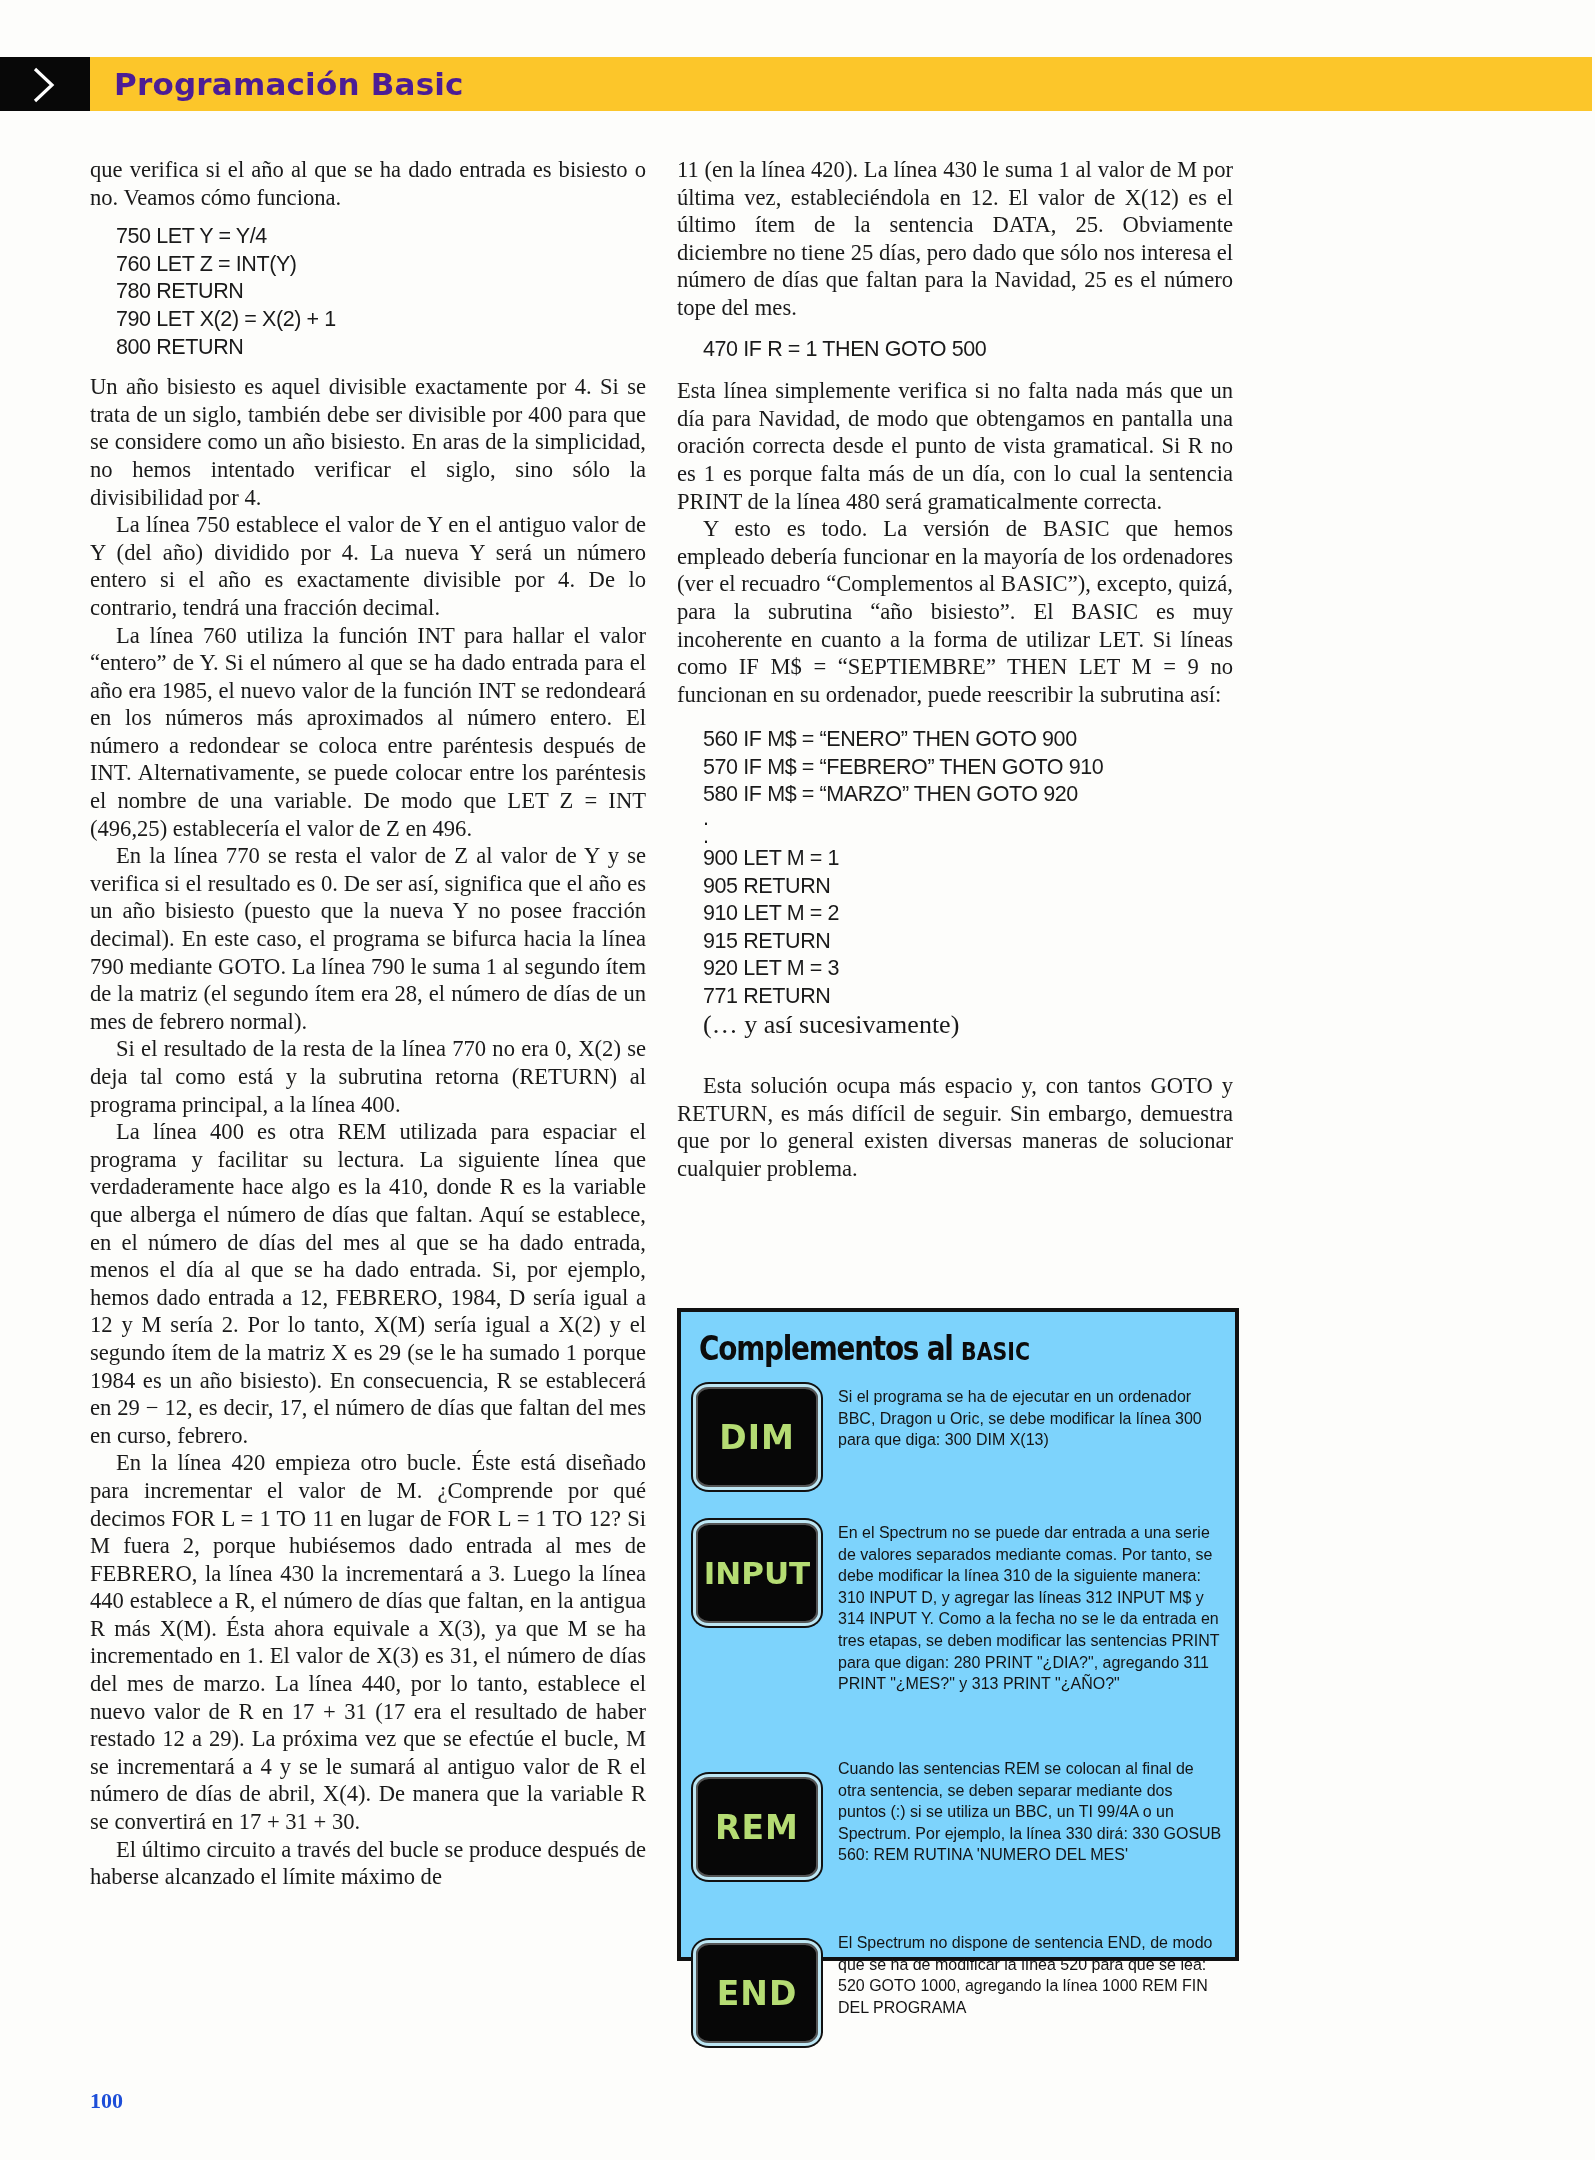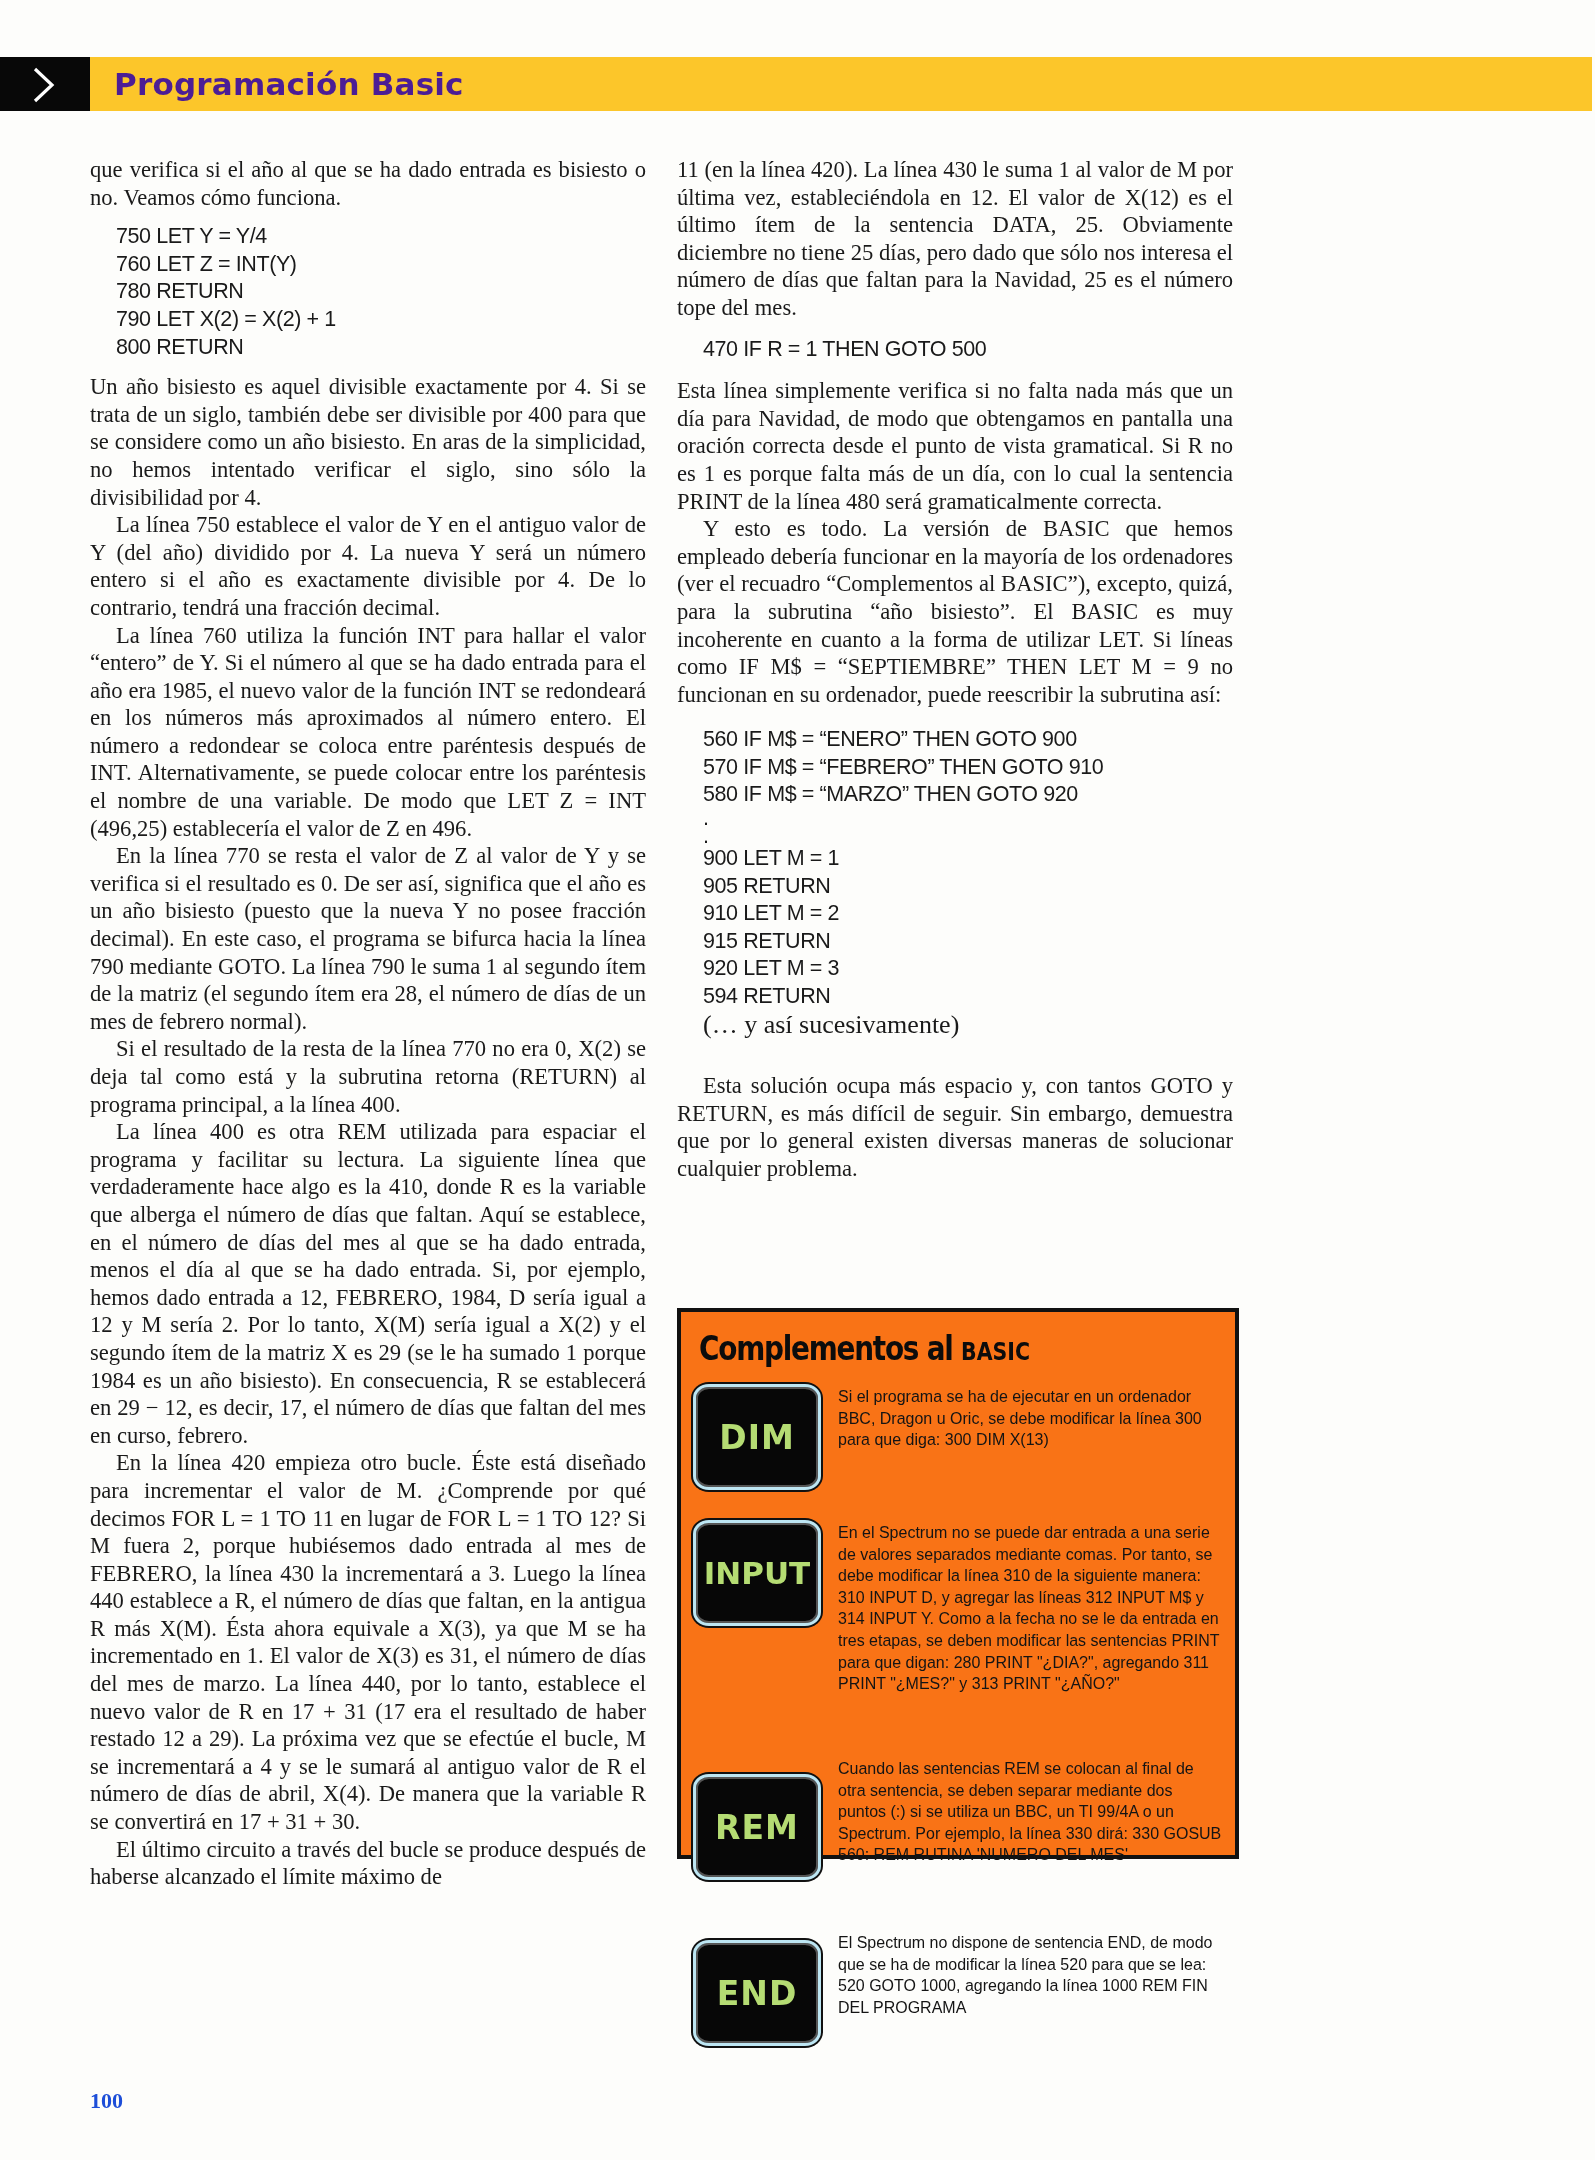--- a/index.html
+++ b/index.html
@@ -15,21 +15,21 @@
     
     .col { position: absolute; top: 156px; width: 556px; font-size: 22.6px; line-height: 27.6px; text-align: justify; }
     .col.left { left: 90px; }
     .col.right { left: 677px; }
     .col p { margin: 0; }
     .col p.ind { text-indent: 26px; }
     .code { font-family: "Liberation Sans", "DejaVu Sans", sans-serif; font-stretch: condensed; font-size: 21.5px; line-height: 27.6px; padding-left: 26px; margin: 12px 0 12px 0; text-align: left; letter-spacing: -0.4px; }
     .code div { white-space: pre; }
 
     
-    .box { position: absolute; left: 677px; top: 1308px; width: 562px; height: 551px; background: #f97316; border: 4px solid #111; }
+    .box { position: absolute; left: 677px; top: 1308px; width: 562px; height: 653px; background: #7dd3fc; border: 4px solid #111; }
     .box .box-title { position: absolute; left: 18px; top: 16px; font-family: "DejaVu Sans", sans-serif; font-weight: bold; font-size: 34px; letter-spacing: -1.5px; color: #0c0c0c; transform: scaleX(0.82); transform-origin: left center; white-space: nowrap; }
     .box .box-title .sc2 { font-size: 25px; letter-spacing: 0; }
     .entry { position: absolute; left: 12px; width: 535px; }
     .screen { position: absolute; left: 0; top: 0; width: 128px; height: 106px; background: #070707; border-radius: 16px / 14px; border: 3px solid #bde6f3; box-shadow: 0 0 0 2px #111, inset 0 0 0 2px #555; display: flex; align-items: center; justify-content: center; }
     .screen span { font-family: "DejaVu Sans", sans-serif; font-weight: bold; font-size: 33px; color: #b5dc73; letter-spacing: 1px; }
     .screen.wide span { font-size: 31px; letter-spacing: 0; }
     .entry .txt { position: absolute; left: 145px; top: 2px; width: 385px; font-family: "Liberation Sans", "DejaVu Sans", sans-serif; font-size: 17.4px; line-height: 21.6px; color: #141414; transform: scaleX(0.92); transform-origin: left top; width: 420px; }
 
     .pagenum { position: absolute; left: 90px; top: 2088px; font-family: "Liberation Serif", serif; font-weight: bold; font-size: 22px; color: #1d4ed8; }
   </style>
@@ -75,21 +75,21 @@
     <div>560 IF M$ = “ENERO” THEN GOTO 900</div>
     <div>570 IF M$ = “FEBRERO” THEN GOTO 910</div>
     <div>580 IF M$ = “MARZO” THEN GOTO 920</div>
     <div style="line-height:18px;">.</div>
     <div style="line-height:18px;">.</div>
     <div>900 LET M = 1</div>
     <div>905 RETURN</div>
     <div>910 LET M = 2</div>
     <div>915 RETURN</div>
     <div>920 LET M = 3</div>
-    <div>594 RETURN</div>
+    <div>771 RETURN</div>
     <div style="font-family:'Liberation Serif',serif; font-size:26px; letter-spacing:0;">(… y así sucesivamente)</div>
   </div>
   <div style="height:34px;"></div>
   <p class="ind">Esta solución ocupa más espacio y, con tantos GOTO y RETURN, es más difícil de seguir. Sin embargo, demuestra que por lo general existen diversas maneras de solucionar cualquier problema.</p>
 </div>
 
 <div class="box">
   <div class="box-title">
     <span>Complementos al</span>
     <span class="sc2">BASIC</span>

